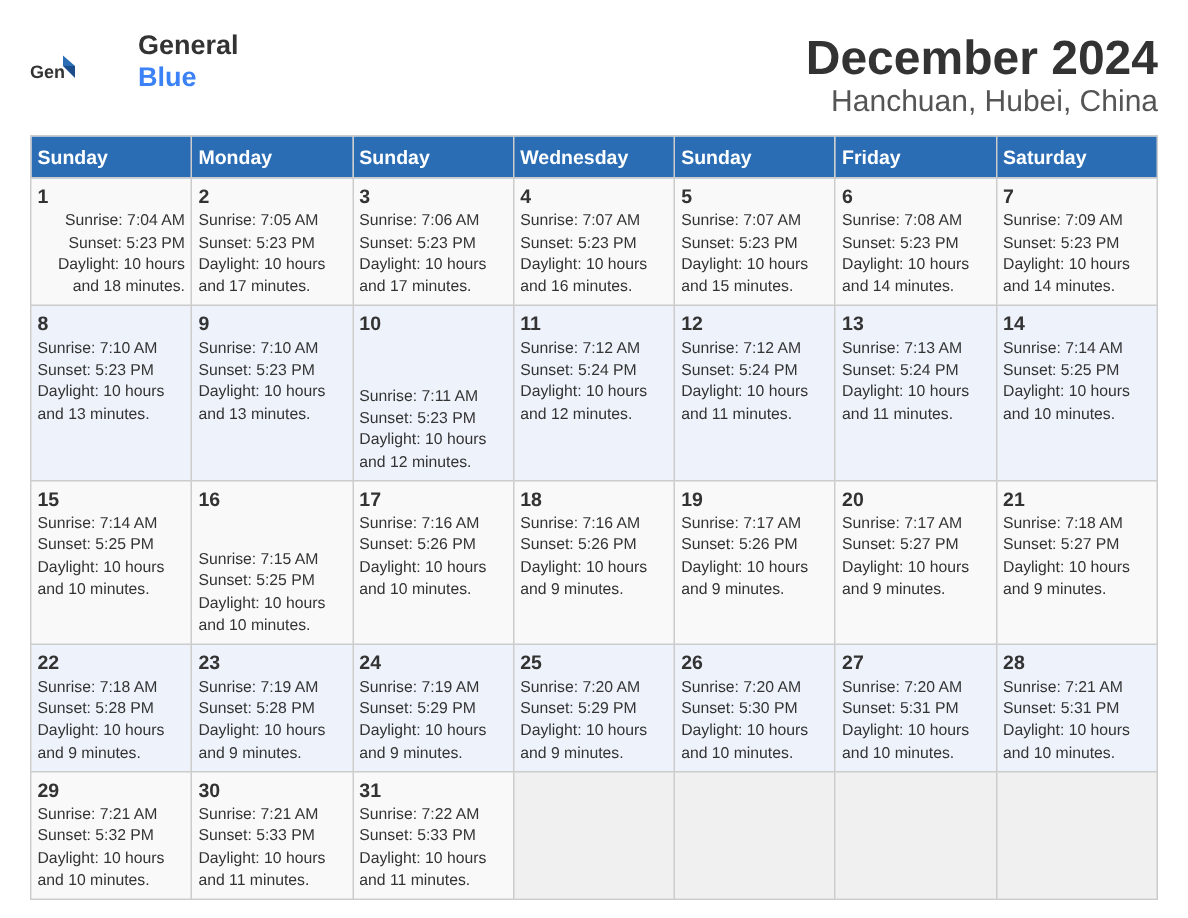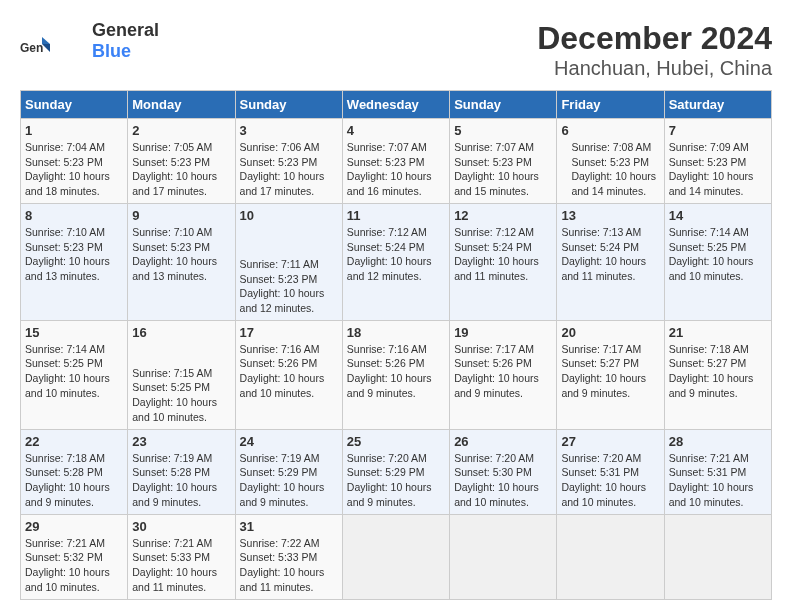--- a/index.html
+++ b/index.html
@@ -111,21 +111,21 @@
         <th>Wednesday</th>
         <th>Sunday</th>
         <th>Friday</th>
         <th>Saturday</th>
       </tr>
   </thead>
   <tbody id="calendar-body">
   <tr>
         <td>
           <span class="day-num">1</span>
-          <div style="white-space: pre-line; line-height: 1.4;">Sunrise: 7:04 AM
+          <div style="white-space: pre-line; line-height: 1.4; text-align: right;">Sunrise: 7:04 AM
 Sunset: 5:23 PM
 Daylight: 10 hours
 and 18 minutes.</div>
         </td>
         <td>
           <span class="day-num">2</span>
           <div style="white-space: pre-line; line-height: 1.4;">Sunrise: 7:05 AM
 Sunset: 5:23 PM
 Daylight: 10 hours
 and 17 minutes.</div>
@@ -146,21 +146,21 @@
         </td>
         <td>
           <span class="day-num">5</span>
           <div style="white-space: pre-line; line-height: 1.4;">Sunrise: 7:07 AM
 Sunset: 5:23 PM
 Daylight: 10 hours
 and 15 minutes.</div>
         </td>
         <td>
           <span class="day-num">6</span>
-          <div style="white-space: pre-line; line-height: 1.4; margin-left: 10px;">Sunrise: 7:08 AM
+          <div style="white-space: pre-line; line-height: 1.4;">Sunrise: 7:08 AM
 Sunset: 5:23 PM
 Daylight: 10 hours
 and 14 minutes.</div>
         </td>
         <td>
           <span class="day-num">7</span>
           <div style="white-space: pre-line; line-height: 1.4;">Sunrise: 7:09 AM
 Sunset: 5:23 PM
 Daylight: 10 hours
 and 14 minutes.</div>

